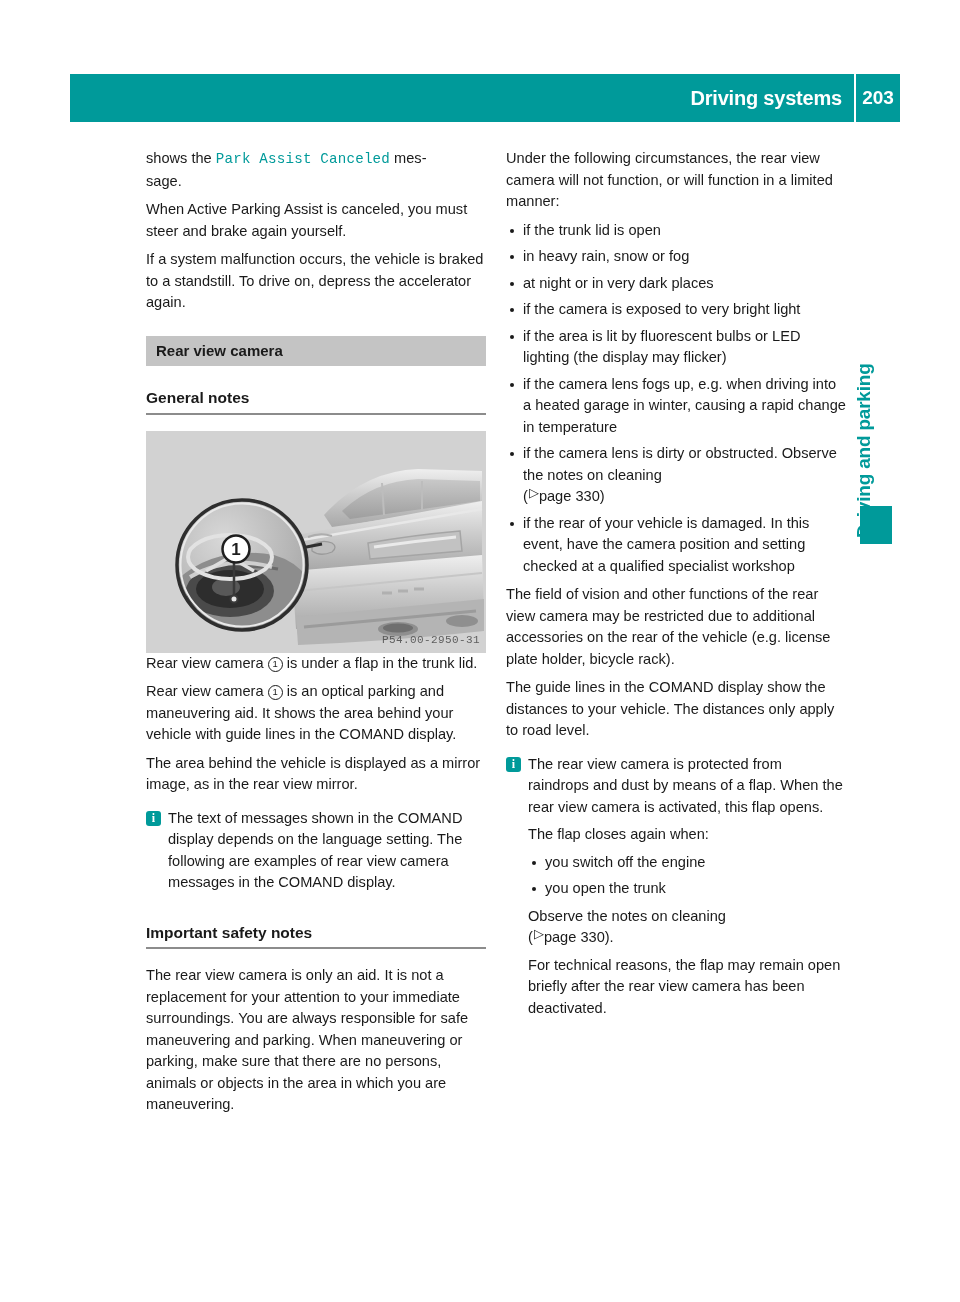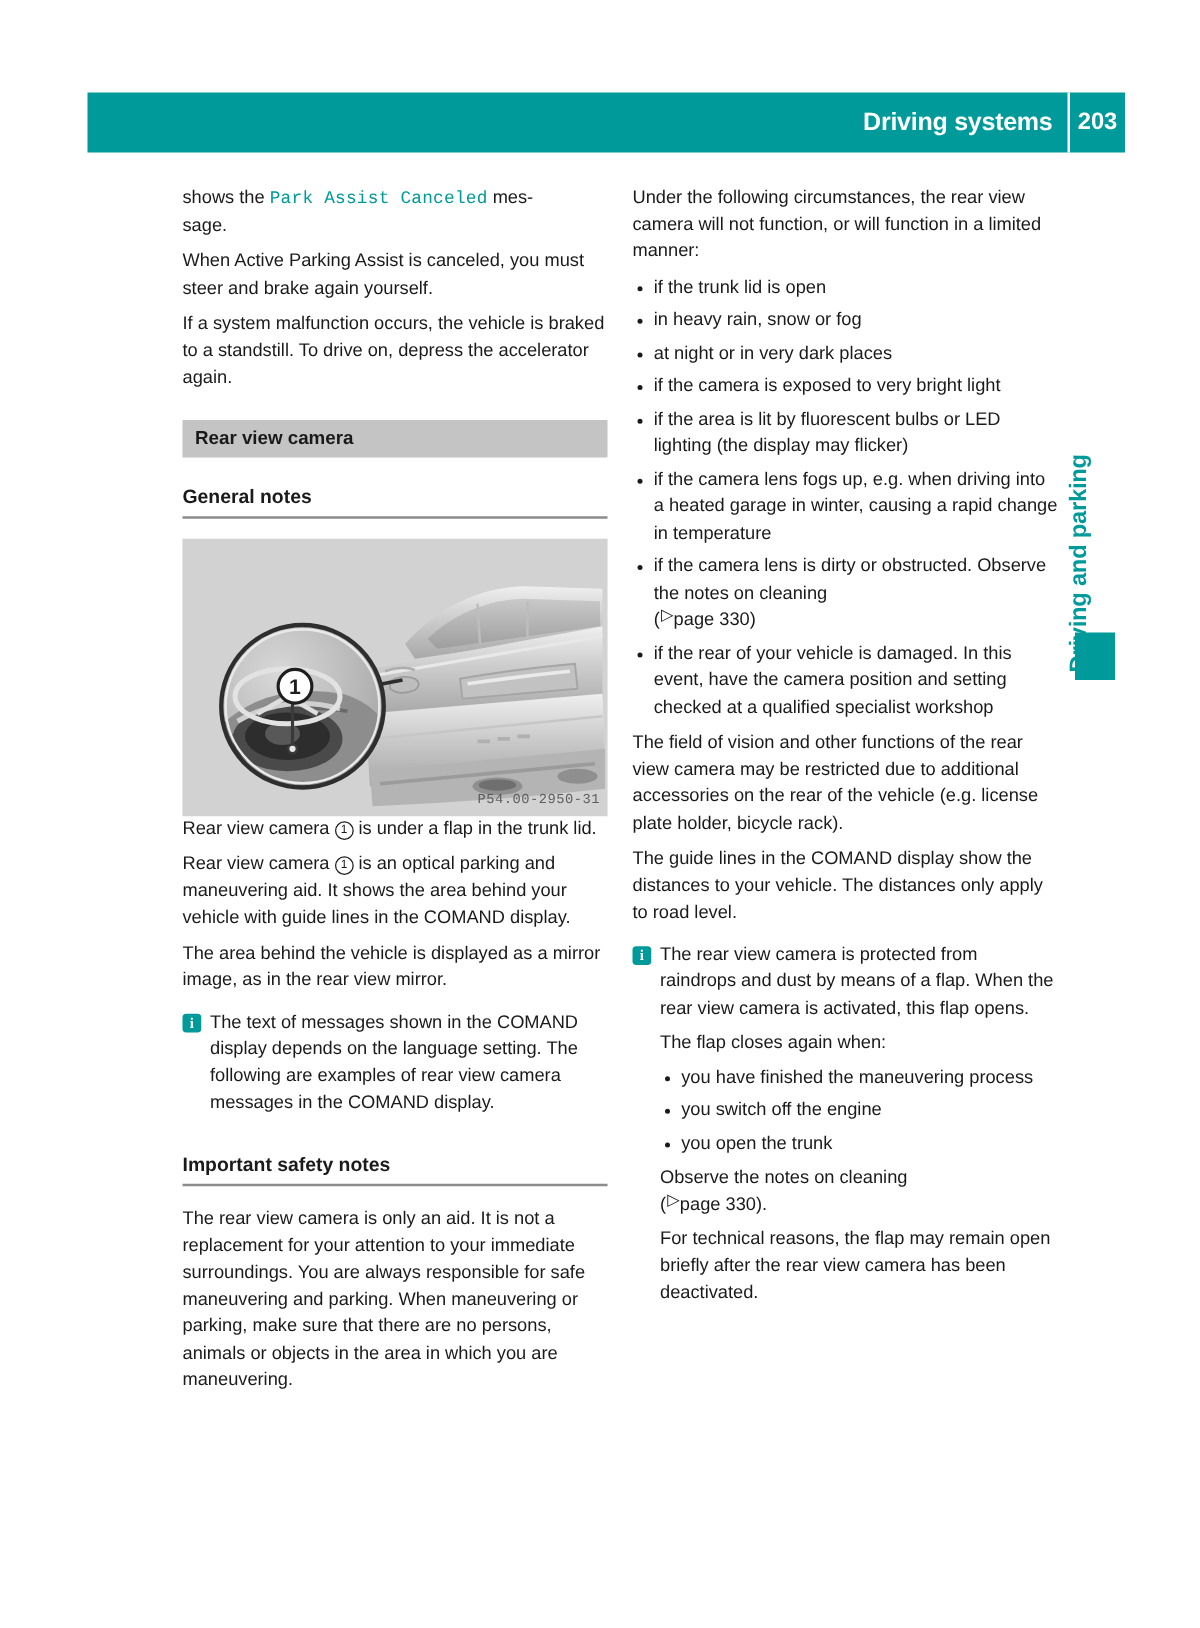--- a/index.html
+++ b/index.html
@@ -384,21 +384,20 @@
 
   <p class="para">The field of vision and other functions of the rear view camera may be restricted due to additional accessories on the rear of the vehicle (e.g. license plate holder, bicycle rack).</p>
 
   <p class="para">The guide lines in the COMAND display show the distances to your vehicle. The distances only apply to road level.</p>
 
   <div class="note">
     <span class="note-icon">i</span>
     <p class="para">The rear view camera is protected from raindrops and dust by means of a flap. When the rear view camera is activated, this flap opens.</p>
     <p class="para">The flap closes again when:</p>
     <ul class="bullets">
-      <li>you have finished the maneuvering process</li>
       <li>you switch off the engine</li>
       <li>you open the trunk</li>
     </ul>
     <p class="para"><span>Observe the notes on cleaning</span><br><span>(<span class="tri-o"></span><span>page 330</span><span>).</span></span></p>
     <p class="para tight">For technical reasons, the flap may remain open briefly after the rear view camera has been deactivated.</p>
   </div>
 
 </div>
 
 <div id="watermark">carmanualsonline.info</div>

